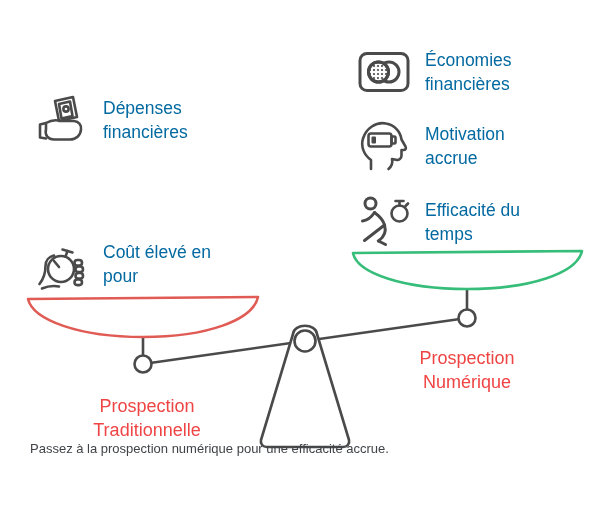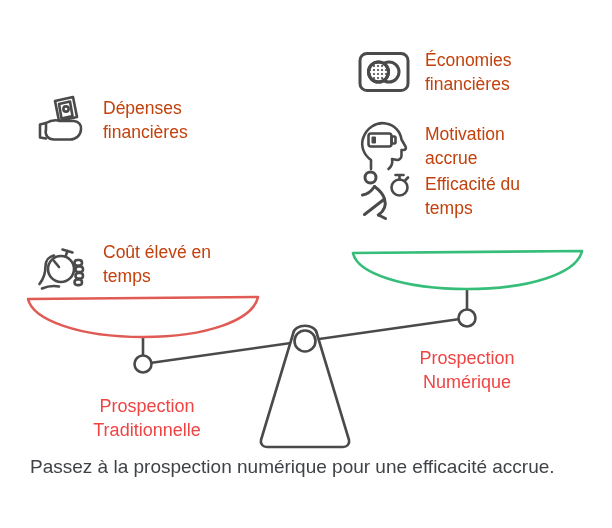--- a/index.html
+++ b/index.html
@@ -2,24 +2,24 @@
 <html><head>
 <meta charset="utf-8">
 <style>
   html,body{margin:0;padding:0;background:#fff;}
   .canvas{
     position:relative;width:612px;height:528px;background:#ffffff;overflow:hidden;
     font-family:"Liberation Sans","DejaVu Sans",sans-serif;color:#3f4347;
   }
   .scale-svg{position:absolute;left:0;top:0;width:612px;height:528px;}
   .item{position:absolute;display:flex;align-items:center;gap:13px;}
-  .item .label{font-size:17.5px;line-height:1.38;white-space:pre-line;color:#c2410c;}
+  .item .label{font-size:17.5px;line-height:1.38;white-space:pre-line;color:#0369a1;}
   .icon{flex:0 0 auto;display:block;}
   .pan-label{position:absolute;width:190px;text-align:center;font-size:18px;line-height:1.32;white-space:pre-line;color:#ef4444;}
-  .caption{position:absolute;left:30px;top:456px;font-size:19px;color:#3f4347;}
+  .caption{position:absolute;left:30px;top:441px;font-size:13px;color:#3f4347;}
 </style>
 </head>
 <body>
 
 <div class="canvas">
 
   <svg class="scale-svg" viewBox="0 0 612 528">
     <g fill="none" stroke-width="2.6" stroke-linecap="round" stroke-linejoin="round" stroke="#4a4a4a">
       <line x1="143" y1="337" x2="143" y2="356"></line>
       <line x1="467" y1="289" x2="467" y2="310"></line>
@@ -57,21 +57,21 @@
         <line x1="28.5" y1="13.5" x2="38.5" y2="16.5"></line>
         <rect x="40.5" y="24" width="7.5" height="5.6" rx="2.8"></rect>
         <rect x="41.5" y="30.5" width="7.5" height="5.6" rx="2.8"></rect>
         <rect x="41.5" y="37" width="7.5" height="5.6" rx="2.8"></rect>
         <rect x="40.5" y="43.5" width="7.5" height="5.6" rx="2.8"></rect>
         <path d="M5.5 48 C9.5 43 11.5 37 11.5 30 C11.5 24.5 15 20.5 20 19.5"></path>
         <path d="M8 52.5 C14 50 19 49.5 25 50.5"></path>
       </g>
     </svg>
     <div class="label">Coût élevé en
-temps</div>
+pour</div>
   </div>
 
   <div class="item" style="left:356px;top:44px;">
     <svg class="icon" width="56" height="56" viewBox="0 0 56 56">
       <defs>
         <pattern id="dotPattern" width="4" height="4" patternUnits="userSpaceOnUse">
           <circle cx="2" cy="2" r="1.1" fill="#4a4a4a"></circle>
         </pattern>
       </defs>
       <g fill="none" stroke="#4a4a4a" stroke-width="3" stroke-linecap="round" stroke-linejoin="round">
@@ -91,21 +91,21 @@
         <path d="M15 51 V42 C8 37 4.5 28.5 7 20.5 C10 10.5 20 3.5 30 5.5 C38.5 7 44.5 13.5 45.5 21.5 L49.5 28.5 C50.5 30.5 49.5 32 47.5 32 H45.5 V37.5 C45.5 40.5 43 42.5 40 41.8 L36 41 C37 45.5 35.5 48.5 32.5 51"></path>
         <rect x="12.5" y="15.5" width="23" height="13" rx="2.5"></rect>
         <rect x="35.5" y="18.5" width="4" height="7" rx="1.2"></rect>
         <rect x="15.5" y="18.5" width="4.5" height="7" rx="1" fill="#4a4a4a" stroke="none"></rect>
       </g>
     </svg>
     <div class="label">Motivation
 accrue</div>
   </div>
 
-  <div class="item" style="left:356px;top:168px;">
+  <div class="item" style="left:356px;top:194px;">
     <svg class="icon" width="56" height="56" viewBox="0 0 56 56">
       <g fill="none" stroke="#4a4a4a" stroke-width="2.6" stroke-linecap="round" stroke-linejoin="round">
         <circle cx="43.5" cy="19.5" r="8"></circle>
         <line x1="43.5" y1="11.5" x2="43.5" y2="7.5"></line>
         <line x1="39.5" y1="7" x2="47.5" y2="7"></line>
         <line x1="49.5" y1="12" x2="52" y2="9.5"></line>
       </g>
       <g fill="none" stroke="#4a4a4a" stroke-width="3" stroke-linecap="round" stroke-linejoin="round">
         <circle cx="14.5" cy="9.5" r="5.5"></circle>
         <path d="M6.5 27 C11 26.5 15.5 23 18.5 18.5"></path>

